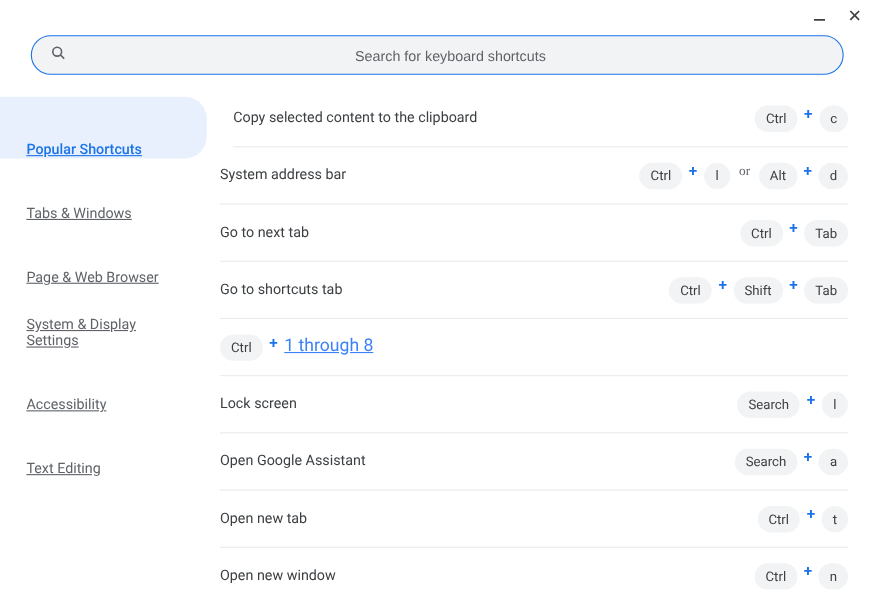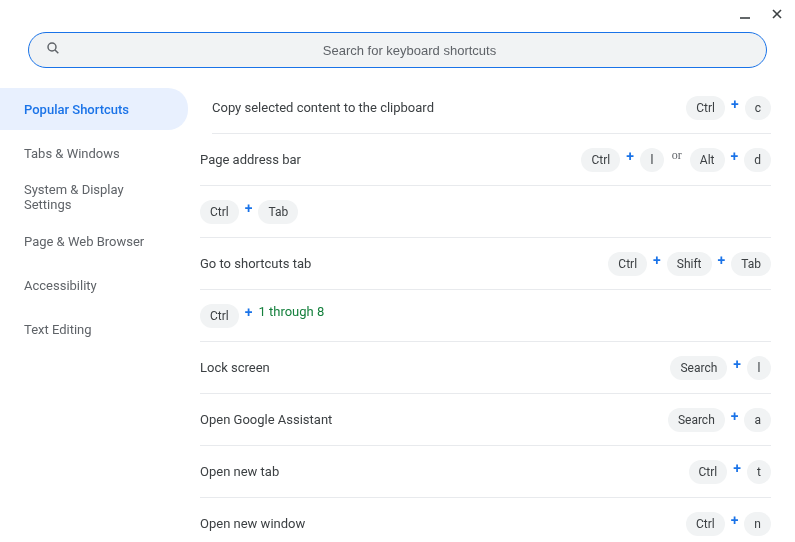--- a/index.html
+++ b/index.html
@@ -51,30 +51,31 @@
     .content {
       display: flex;
       height: calc(542px - 28px - 54px);
     }
     .sidebar {
       width: 200px;
       flex-shrink: 0;
       padding: 4px 0;
     }
     .sidebar-item {
-      height: 42px;
-      display: flex;
-      align-items: center;
+      height: 56px;
+      display: flex;
+      align-items: flex-end;
       padding: 0 24px;
       margin: 2px 0;
       font-size: 13px;
       color: #5f6368;
       border-radius: 0 20px 20px 0;
       cursor: pointer;
       width: 188px;
+      text-decoration: underline;
     }
     .sidebar-item.active {
       background: #e8f0fe;
       color: #1a73e8;
       font-weight: 500;
     }
     .main {
       flex: 1;
       padding-right: 24px;
       overflow: hidden;
@@ -100,21 +101,21 @@
       background: #f1f3f4;
       color: #3c4043;
       font-size: 12px;
       padding: 5px 10px;
       border-radius: 14px;
       min-width: 24px;
       text-align: center;
     }
     .plus { color: #1a73e8; font-weight: 600; font-size: 14px; }
     .sep-or { color: #5f6368; font-size: 12px; padding: 0 2px; font-family: Liberation Serif, serif; }
-    .range-text { color: #15803d; font-size: 13px; }
+    .range-text { color: #3b82f6; font-size: 16px; text-decoration: underline; }
   </style>
 </head>
 <body>
 
 <div class="titlebar">
   <div class="win-btn">
     <svg width="14" height="14" viewBox="0 0 14 14">
         <line x1="2" y1="11" x2="12" y2="11" stroke="#3c4043" stroke-width="1.6"></line>
       </svg>
   </div>
@@ -140,54 +141,55 @@
 
 <div class="content">
   <nav class="sidebar" id="sidebar">
       <div class="sidebar-item active">
         <span>Popular Shortcuts</span>
       </div>
       <div class="sidebar-item">
         <span>Tabs &amp; Windows</span>
       </div>
       <div class="sidebar-item">
+        <span>Page &amp; Web Browser</span>
+      </div>
+      <div class="sidebar-item">
         <span>System &amp; Display Settings</span>
-      </div>
-      <div class="sidebar-item">
-        <span>Page &amp; Web Browser</span>
       </div>
       <div class="sidebar-item">
         <span>Accessibility</span>
       </div>
       <div class="sidebar-item">
         <span>Text Editing</span>
       </div>
     </nav>
   <main class="main" id="main">
       <div class="row">
         <div class="label">Copy selected content to the clipboard</div>
         <div class="keys">
           <span class="key">Ctrl</span>
           <span class="plus">+</span>
           <span class="key">c</span>
         </div>
       </div>
       <div class="row">
-        <div class="label">Page address bar</div>
+        <div class="label">System address bar</div>
         <div class="keys">
           <span class="key">Ctrl</span>
           <span class="plus">+</span>
           <span class="key">l</span>
           <span class="sep-or">or</span>
           <span class="key">Alt</span>
           <span class="plus">+</span>
           <span class="key">d</span>
         </div>
       </div>
       <div class="row">
+        <div class="label">Go to next tab</div>
         <div class="keys">
           <span class="key">Ctrl</span>
           <span class="plus">+</span>
           <span class="key">Tab</span>
         </div>
       </div>
       <div class="row">
         <div class="label">Go to shortcuts tab</div>
         <div class="keys">
           <span class="key">Ctrl</span>

